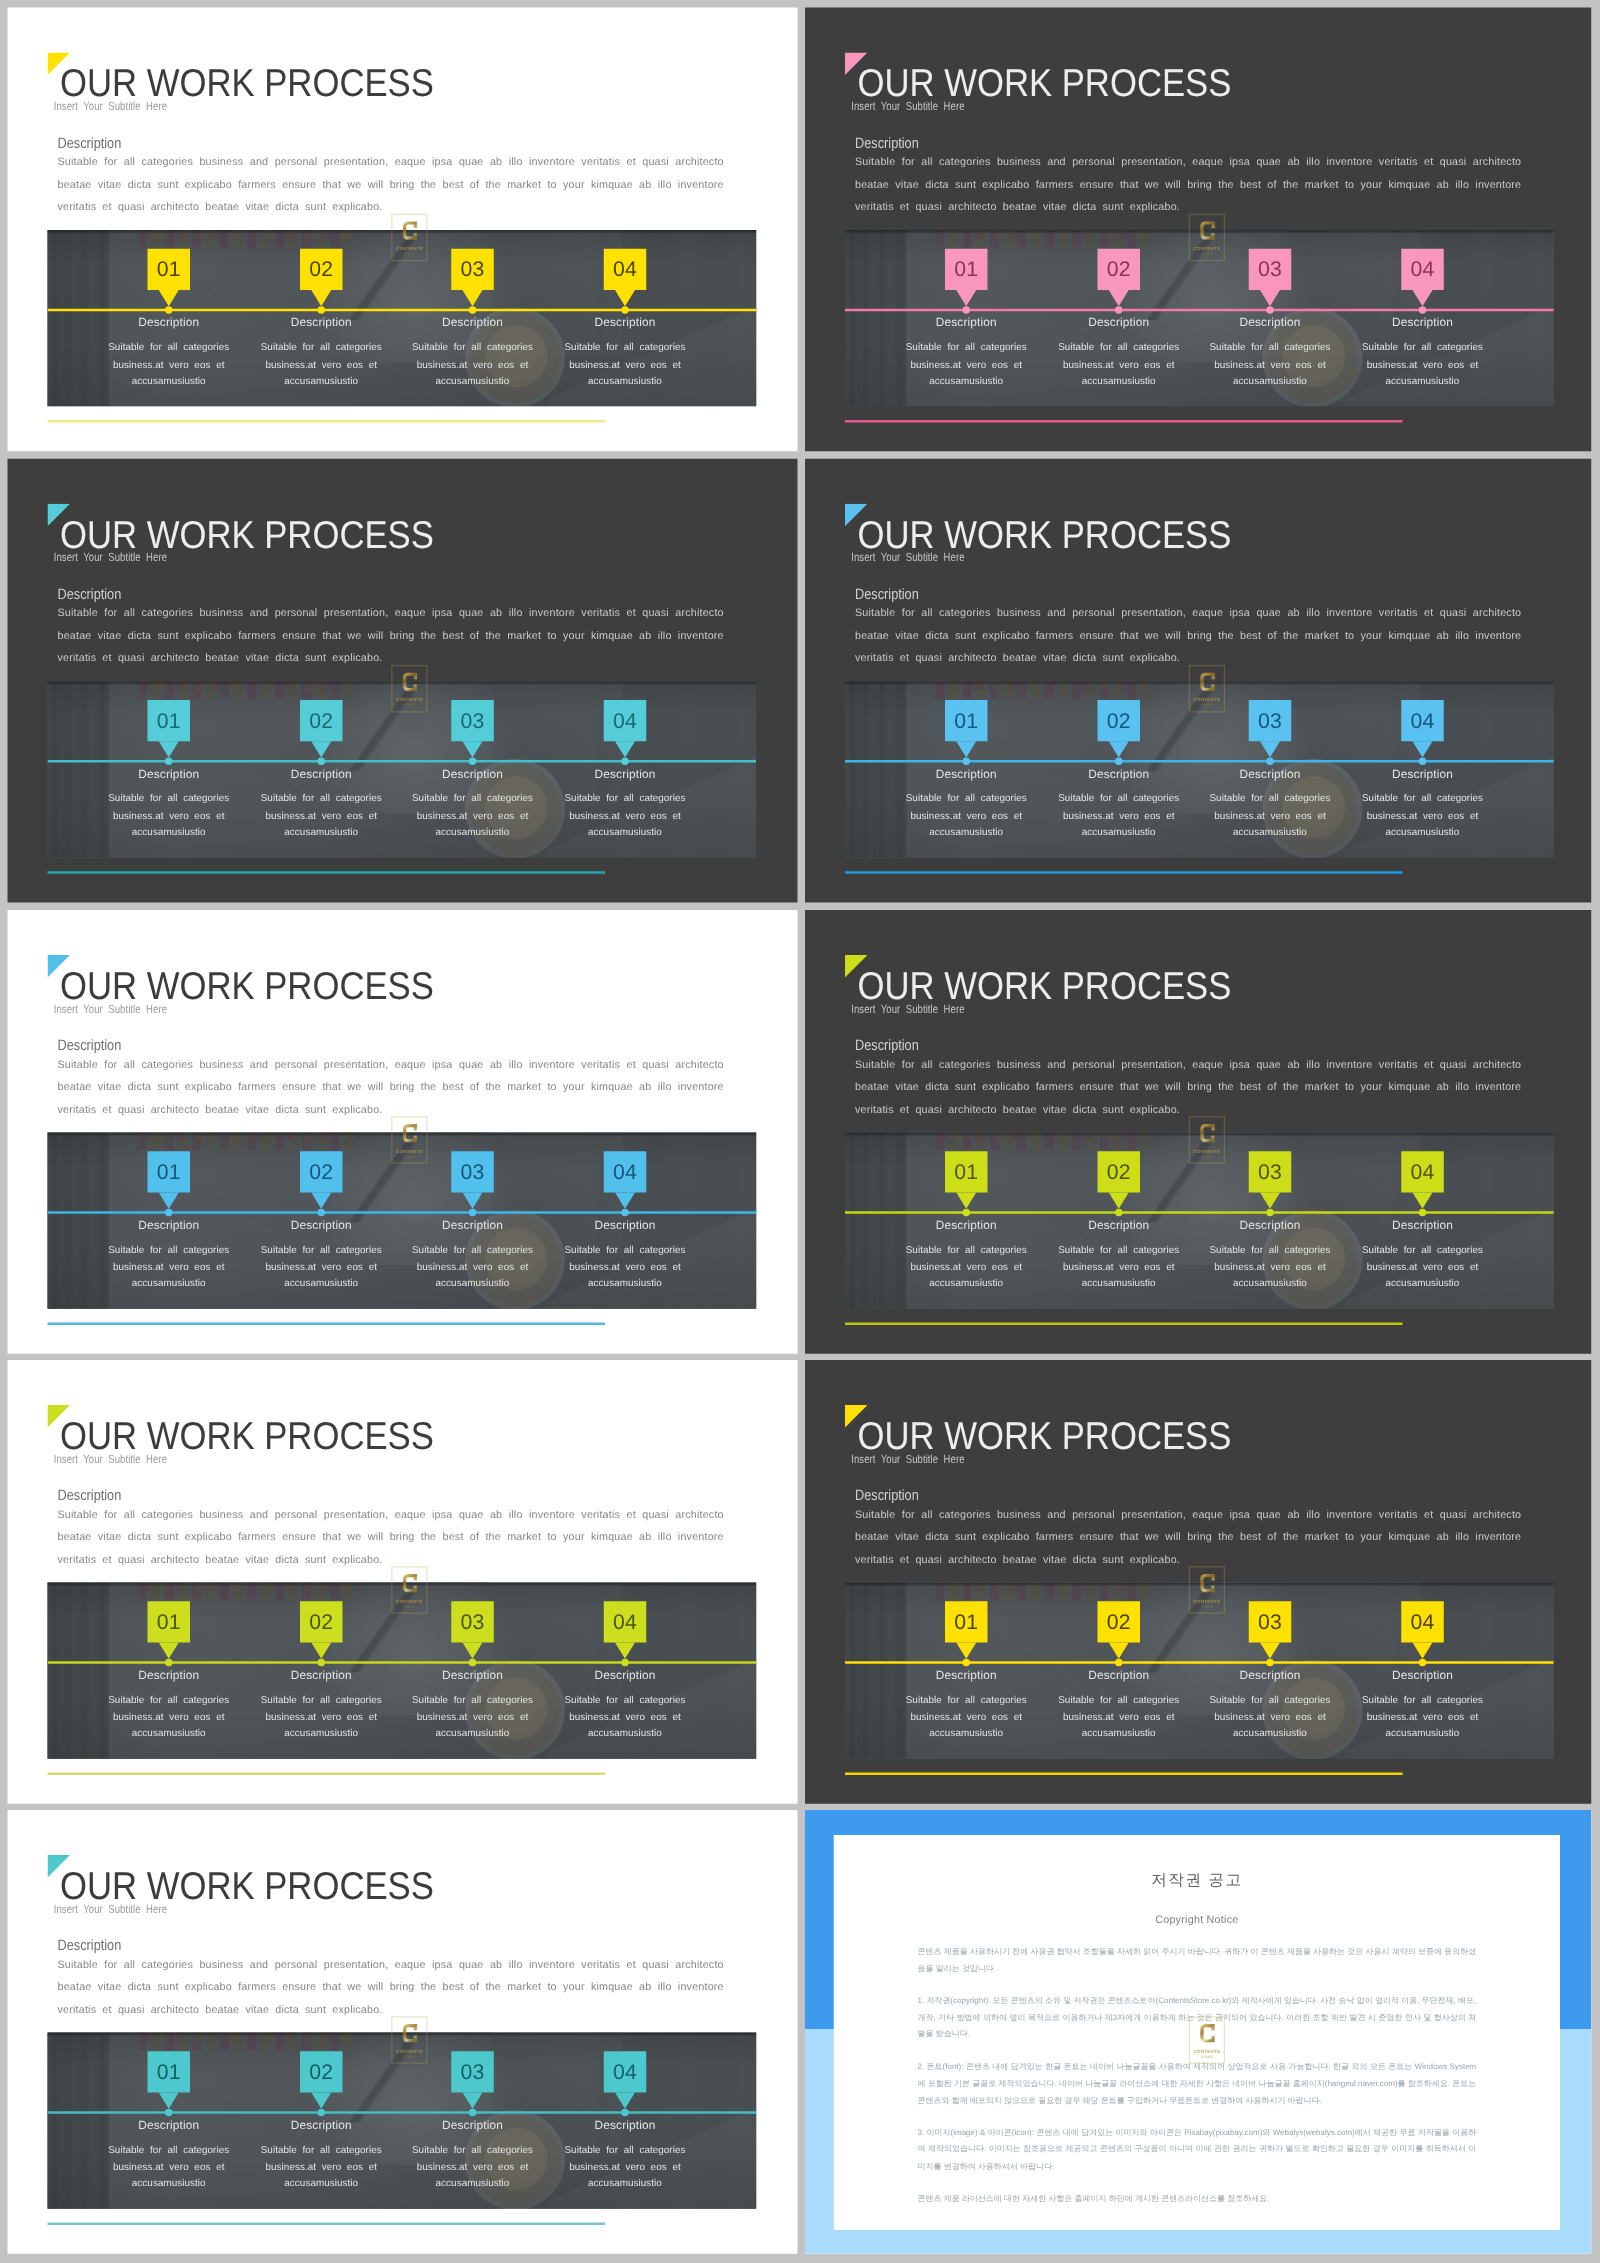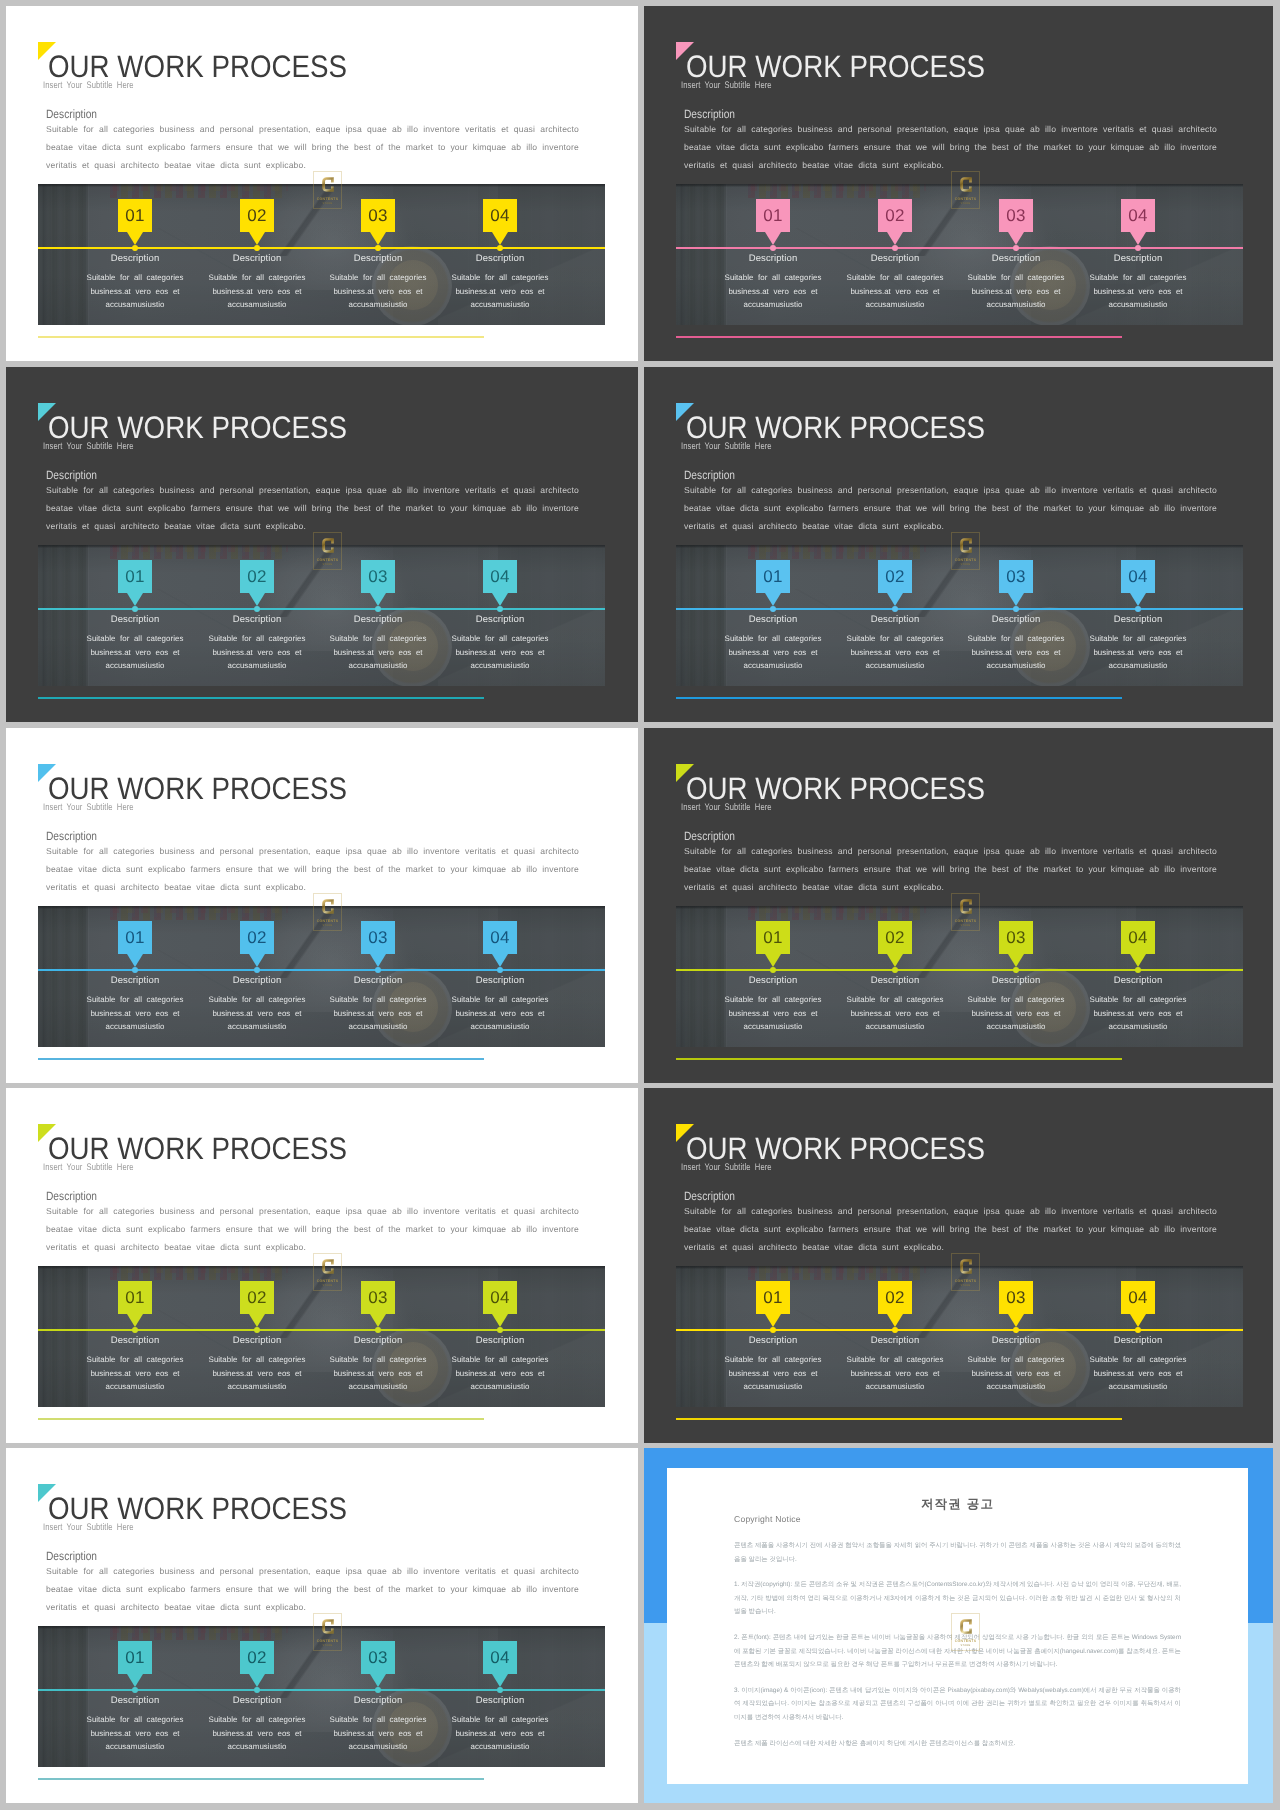--- a/index.html
+++ b/index.html
@@ -54,22 +54,22 @@
   .wm .cg{display:block;margin-top:0px;}
   .wm .t1{font-size:3.6px;letter-spacing:0.22px;color:#b49843;font-weight:bold;margin-top:1.5px;line-height:4px;}
   .wm .t2{font-size:2.6px;letter-spacing:0.2px;color:#947e33;margin-top:1.5px;line-height:3px;}
 
   
   .slide.cr{background:#ffffff;}
   .cr-band{position:absolute;left:0;top:0;width:629px;height:355px;
     background:linear-gradient(180deg,#3e9aee 0%,#3e9aee 49.3%,#a9dbfb 49.3%,#a9dbfb 100%);}
   .cr-page{position:absolute;left:23px;top:20px;width:581px;height:316px;background:#fff;
     box-sizing:border-box;padding:29px 67px 0 67px;}
-  .cr-title-ko{text-align:center;font-size:12.5px;font-weight:bold;color:#606060;letter-spacing:1.2px;line-height:15px;}
-  .cr-title-en{font-size:8.6px;color:#808080;margin-top:2px;letter-spacing:0.2px;line-height:11px;}
+  .cr-title-ko{text-align:center;font-size:12.5px;font-weight:normal;color:#606060;letter-spacing:1.2px;line-height:15px;}
+  .cr-title-en{text-align:center;font-size:8.6px;color:#808080;margin-top:18px;letter-spacing:0.2px;line-height:11px;}
   .cr-p{margin:0 0 12px 0;font-size:6.4px;line-height:13.6px;color:#9aa3a8;text-align:justify;}
   .cr-p.first{margin-top:14px;}
   
   .p0{background:#4e5457;}
   .p1{left:0;top:0;width:50px;height:141px;background:linear-gradient(90deg,#42484a 0%,#464c4e 6%,#3e4446 11%,#464c4e 20%,#414747 31%,#484e50 44%,#424848 58%,#4a5052 72%,#434949 86%,#474d4f 100%);}
   .p2{left:0;top:0;width:50px;height:141px;background:repeating-linear-gradient(90deg,rgba(255,255,255,0.016) 0px,rgba(255,255,255,0.016) 1px,rgba(0,0,0,0) 1px,rgba(0,0,0,0) 5px,rgba(0,0,0,0.024) 5px,rgba(0,0,0,0.024) 6px,rgba(0,0,0,0) 6px,rgba(0,0,0,0) 13px);}
   .p3{left:50px;top:0;width:305px;height:141px;background:linear-gradient(90deg,#575d61 0%,#5a6064 16%,#585e62 56%,#545a5e 86%,#52585c 100%);}
   .p4{left:48px;top:0;width:3px;height:141px;background:rgba(120,126,130,0.16);}
   .p5{left:72px;top:0;width:176px;height:14px;background:repeating-linear-gradient(90deg, rgba(104,66,78,0.52) 0px,rgba(104,66,78,0.52) 7px, rgba(0,0,0,0) 7px,rgba(0,0,0,0) 11px, rgba(100,94,56,0.46) 11px,rgba(100,94,56,0.46) 18px, rgba(0,0,0,0) 18px,rgba(0,0,0,0) 22px);}
   .p6{left:74px;top:0;width:176px;height:7px;background:repeating-linear-gradient(90deg, rgba(112,70,82,0.36) 0px,rgba(112,70,82,0.36) 7px, rgba(0,0,0,0) 7px,rgba(0,0,0,0) 15px, rgba(110,102,60,0.32) 15px,rgba(110,102,60,0.32) 22px, rgba(0,0,0,0) 22px,rgba(0,0,0,0) 29px);}

